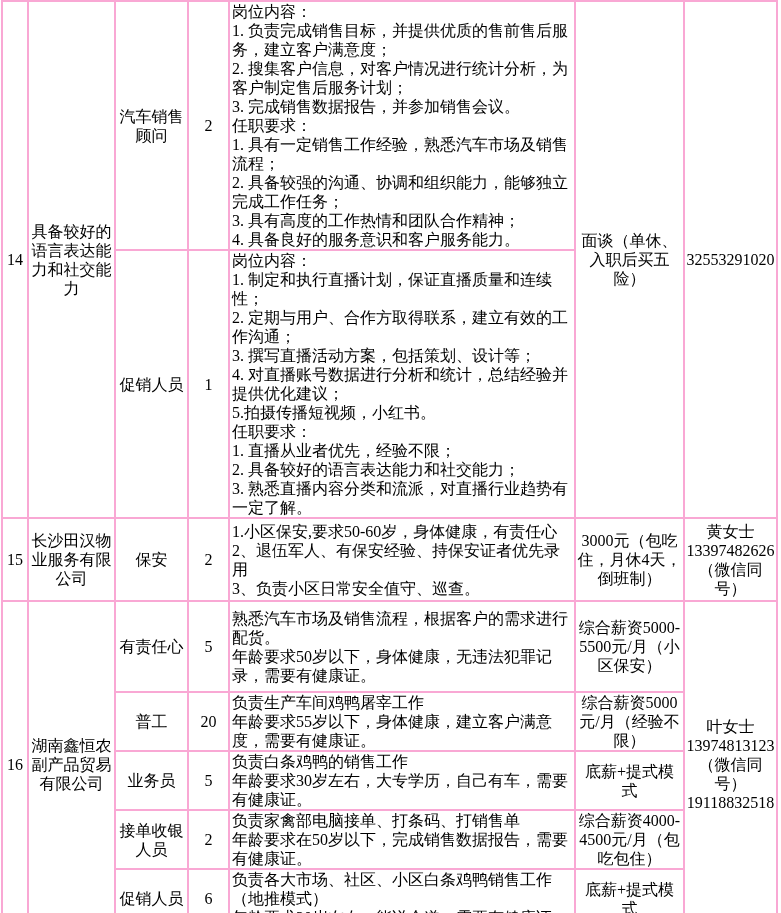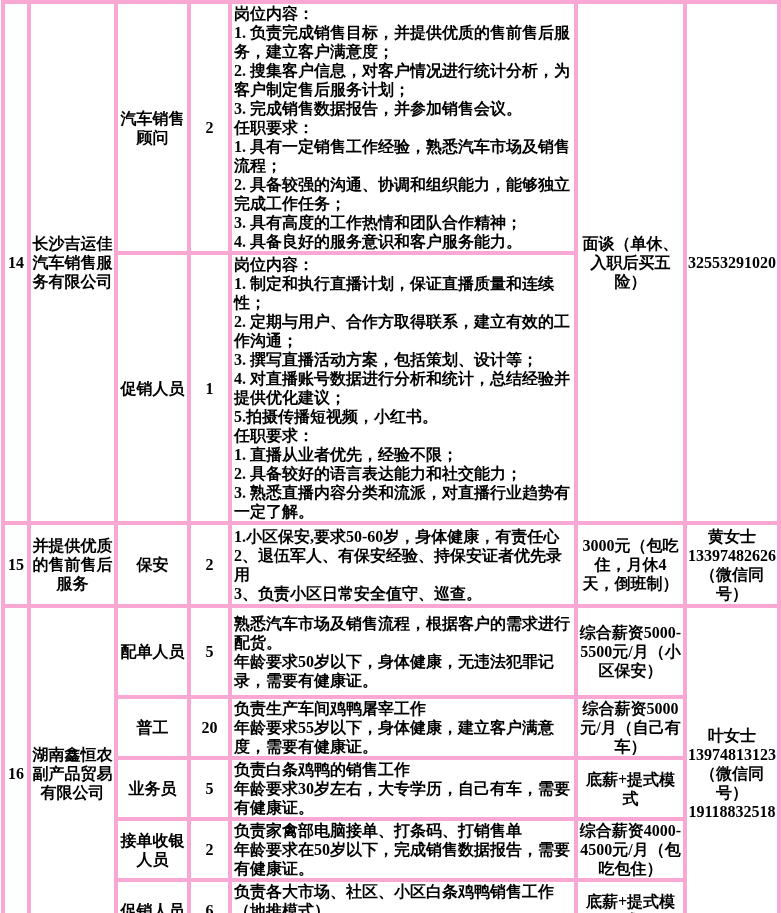--- a/index.html
+++ b/index.html
@@ -13,26 +13,25 @@
   table.job-table {
     border-collapse: collapse;
     table-layout: fixed;
     margin-left: 1px;
     font-family: "Liberation Serif", "DejaVu Serif", serif;
     font-size: 16px;
     color: #000000;
   }
   table.job-table { border-top: 2px solid #000; }
   td {
-    border: 4px solid #f9a8d4;
+    border: 2px solid #f9a8d4;
     overflow: hidden;
     line-height: 19px;
     white-space: pre-line;
     vertical-align: middle;
-    font-weight: bold;
   }
   td.c {
     text-align: center;
     padding: 0 1px;
   }
   td.d {
     text-align: left;
     padding: 0 1px 0 2px;
   }
 </style>
@@ -46,21 +45,21 @@
     <col style="width:73px">
     <col style="width:41px">
     <col style="width:346px">
     <col style="width:109px">
     <col style="width:93px">
   </colgroup>
 
   <tbody>
       <tr style="height:245px">
     <td class="c" rowspan="2">14</td>
-    <td class="c" rowspan="2">长沙吉运佳汽车销售服务有限公司</td>
+    <td class="c" rowspan="2">具备较好的语言表达能力和社交能力</td>
     <td class="c">汽车销售顾问</td>
     <td class="c">2</td>
     <td class="d">岗位内容：
 1. 负责完成销售目标，并提供优质的售前售后服务，建立客户满意度；
 2. 搜集客户信息，对客户情况进行统计分析，为客户制定售后服务计划；
 3. 完成销售数据报告，并参加销售会议。
 任职要求：
 1. 具有一定销售工作经验，熟悉汽车市场及销售流程；
 2. 具备较强的沟通、协调和组织能力，能够独立完成工作任务；
 3. 具有高度的工作热情和团队合作精神；
@@ -79,52 +78,52 @@
 4. 对直播账号数据进行分析和统计，总结经验并提供优化建议；
 5.拍摄传播短视频，小红书。
 任职要求：
 1. 直播从业者优先，经验不限；
 2. 具备较好的语言表达能力和社交能力；
 3. 熟悉直播内容分类和流派，对直播行业趋势有一定了解。</td>
   </tr>
 
   <tr style="height:83px">
     <td class="c">15</td>
-    <td class="c">并提供优质的售前售后服务</td>
+    <td class="c">长沙田汉物业服务有限公司</td>
     <td class="c">保安</td>
     <td class="c">2</td>
     <td class="d">1.小区保安,要求50-60岁，身体健康，有责任心
 2、退伍军人、有保安经验、持保安证者优先录用
 3、负责小区日常安全值守、巡查。</td>
     <td class="c">3000元（包吃住，月休4天，倒班制）</td>
     <td class="c">黄女士
 13397482626
 （微信同号）</td>
   </tr>
 
   <tr style="height:91px">
     <td class="c" rowspan="5">16</td>
     <td class="c" rowspan="5">湖南鑫恒农副产品贸易有限公司</td>
-    <td class="c">配单人员</td>
+    <td class="c">有责任心</td>
     <td class="c">5</td>
     <td class="d">熟悉汽车市场及销售流程，根据客户的需求进行配货。
 年龄要求50岁以下，身体健康，无违法犯罪记录，需要有健康证。</td>
     <td class="c">综合薪资5000-5500元/月（小区保安）</td>
     <td class="c" rowspan="5">叶女士
 13974813123
 （微信同号）
 19118832518</td>
   </tr>
 
   <tr style="height:58px">
     <td class="c">普工</td>
     <td class="c">20</td>
     <td class="d">负责生产车间鸡鸭屠宰工作
 年龄要求55岁以下，身体健康，建立客户满意度，需要有健康证。</td>
-    <td class="c">综合薪资5000元/月（自己有车）</td>
+    <td class="c">综合薪资5000元/月（经验不限）</td>
   </tr>
 
   <tr style="height:57px">
     <td class="c">业务员</td>
     <td class="c">5</td>
     <td class="d">负责白条鸡鸭的销售工作
 年龄要求30岁左右，大专学历，自己有车，需要有健康证。</td>
     <td class="c">底薪+提式模式</td>
   </tr>
 

